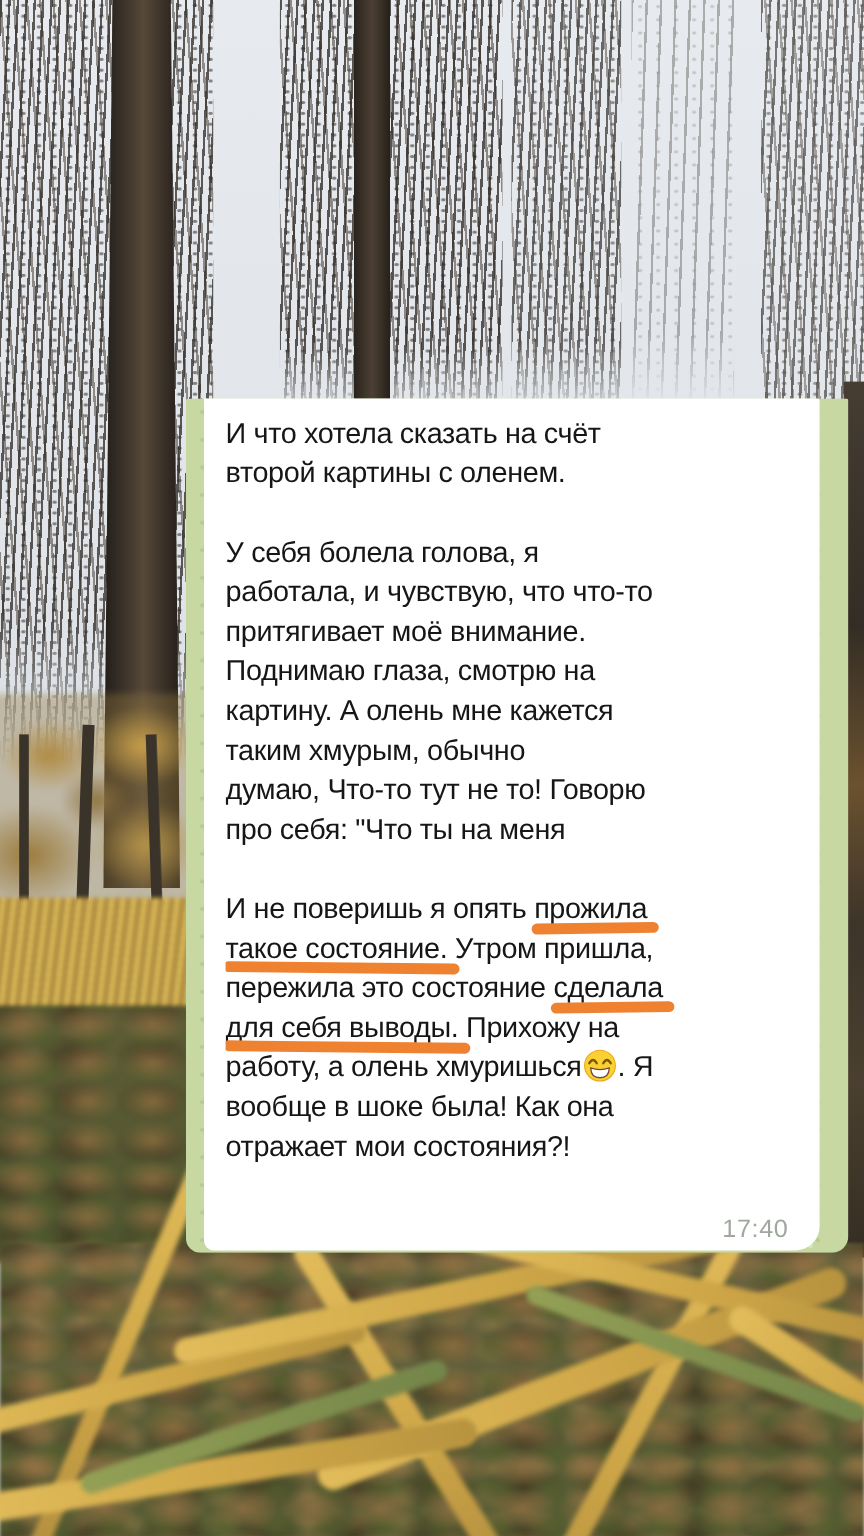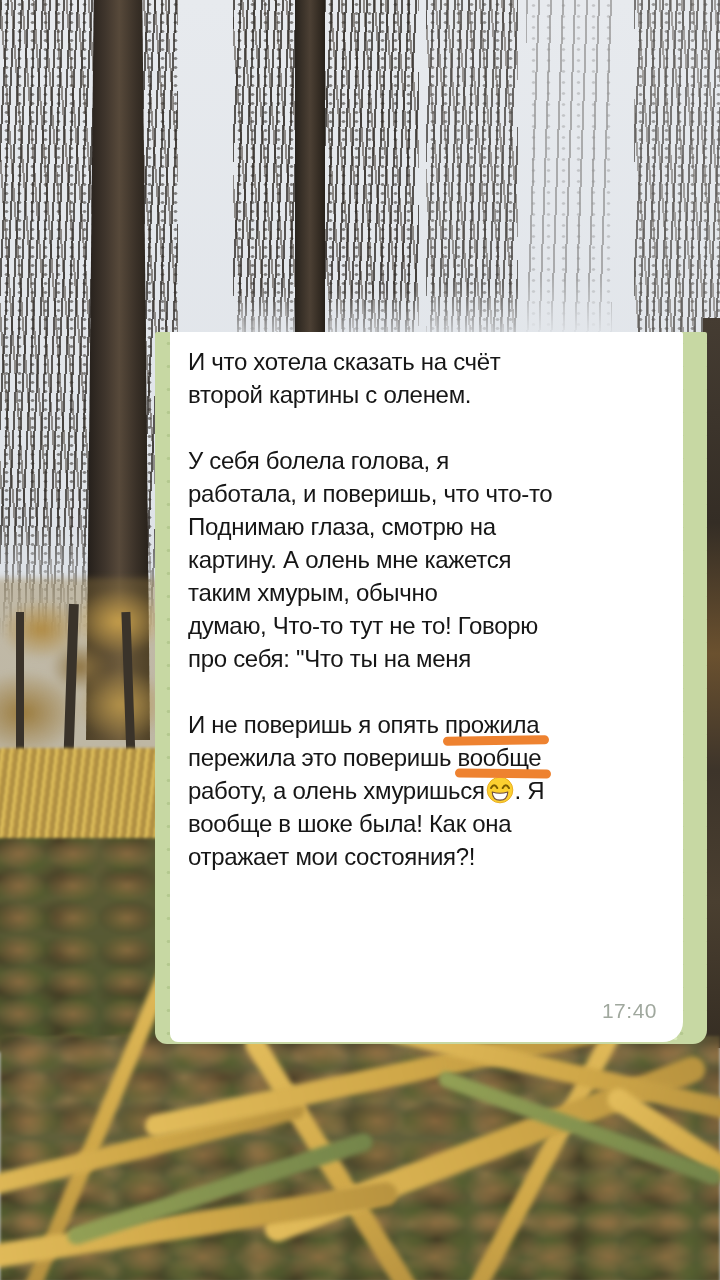--- a/index.html
+++ b/index.html
@@ -106,21 +106,21 @@
     color:var(--text,#161616);font-size:24px;line-height:33px;letter-spacing:-0.3px;}
   .para{margin:0 0 33px 0;}
   .para:last-child{margin-bottom:0;}
   .line{white-space:nowrap;height:33px;}
   .marker{position:relative;text-align:right;}
   .marker::after{content:"";position:absolute;left:-2px;right:-10px;bottom:-7px;height:9px;
     border-radius:5px;background:var(--underline,#ee8230);transform:rotate(-0.8deg);}
   .line:nth-child(even) .marker::after{transform:rotate(0.6deg);}
   .emoji{display:inline-block;width:28px;height:28px;vertical-align:-5px;margin:0 1px;}
   .emoji svg{display:block;}
-  .timestamp{position:absolute;right:26px;bottom:19px;font-size:21px;letter-spacing:.5px;
+  .timestamp{position:absolute;right:26px;bottom:5px;font-size:21px;letter-spacing:.5px;
     color:var(--timestamp,#a0a89e);}
 </style>
 </head>
 <body>
 
 <div class="photo">
   <div class="sky"></div>
   <div class="branchcol b-left"></div>
   <div class="trunk trunk-a"></div>
   <div class="trunk trunk-b"></div>
@@ -152,30 +152,33 @@
 
 <div class="chat-shot">
   <div class="bubble">
     <div class="message-text">
         <div class="para">
           <div class="line"><span>И что хотела сказать на счёт</span></div>
           <div class="line"><span>второй картины с оленем.</span></div>
         </div>
         <div class="para">
           <div class="line"><span>У себя болела голова, я</span></div>
-          <div class="line"><span>работала, и поверишь, что что-то</span></div>
+          <div class="line"><span>работала, и чувствую, что что-то</span></div>
+          <div class="line"><span>притягивает моё внимание.</span></div>
           <div class="line"><span>Поднимаю глаза, смотрю на</span></div>
           <div class="line"><span>картину. А олень мне кажется</span></div>
           <div class="line"><span>таким хмурым, обычно</span></div>
           <div class="line"><span>думаю, Что-то тут не то! Говорю</span></div>
           <div class="line"><span>про себя: "Что ты на меня</span></div>
         </div>
         <div class="para">
           <div class="line"><span>И не поверишь я опять </span><span class="marker">прожила</span></div>
-          <div class="line"><span>пережила это поверишь </span><span class="marker">вообще</span></div>
+          <div class="line"><span class="marker">такое состояние.</span><span> Утром пришла,</span></div>
+          <div class="line"><span>пережила это состояние </span><span class="marker">сделала</span></div>
+          <div class="line"><span class="marker">для себя выводы.</span><span> Прихожу на</span></div>
           <div class="line"><span>работу, а олень хмуришься</span><span class="emoji">
   <svg width="28" height="28" viewBox="0 0 36 36" aria-hidden="true">
     <circle cx="18" cy="18" r="16.5" fill="#fcd030"></circle>
     <circle cx="18" cy="18" r="16.5" fill="none" stroke="#e8ab1d" stroke-width="1.2"></circle>
     <path d="M6.5 15.5 Q10.5 8.5 14.5 15.5" stroke="#7a5b00" stroke-width="2.6" fill="none" stroke-linecap="round"></path>
     <path d="M21.5 15.5 Q25.5 8.5 29.5 15.5" stroke="#7a5b00" stroke-width="2.6" fill="none" stroke-linecap="round"></path>
     <path d="M8 20.5 Q18 24 28 20.5 Q27.5 31 18 31 Q8.5 31 8 20.5 Z" fill="#ffffff" stroke="#6d4c41" stroke-width="1.4" stroke-linejoin="round"></path>
   </svg>
 </span><span>. Я</span></div>
           <div class="line"><span>вообще в шоке была! Как она</span></div>

